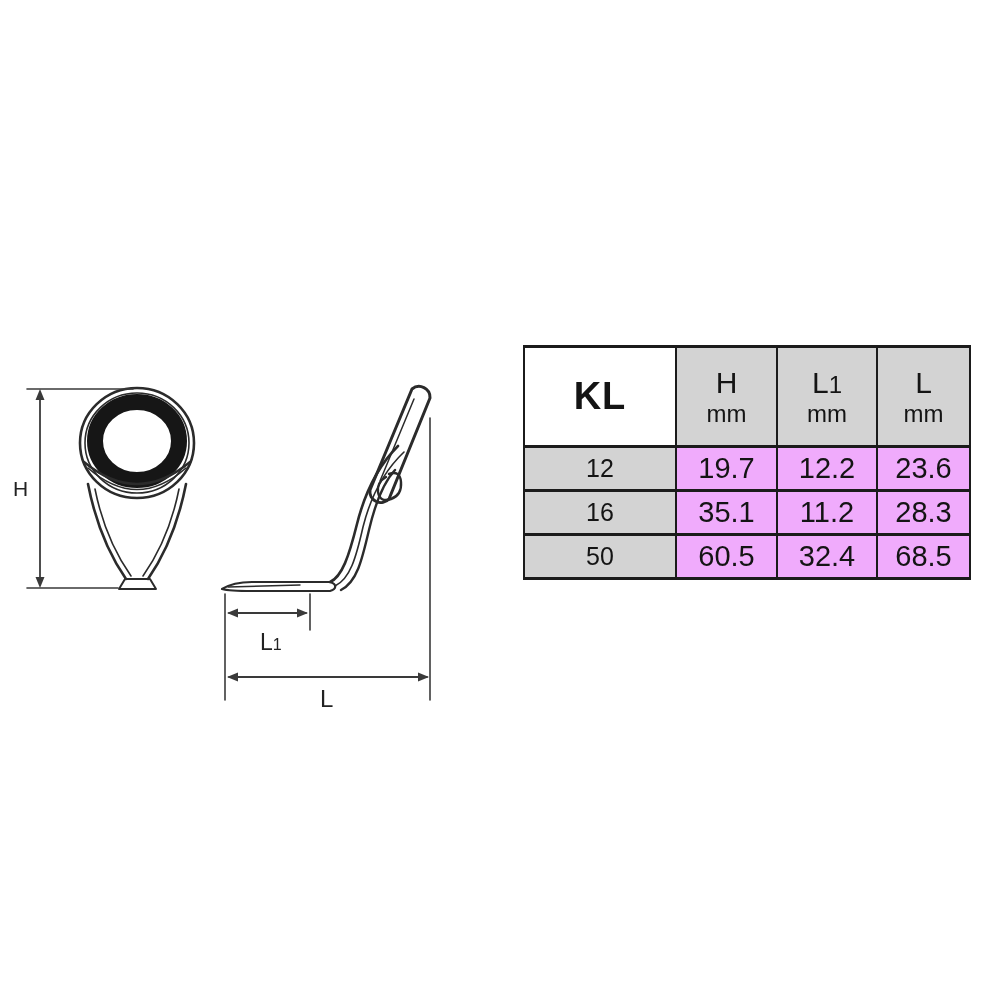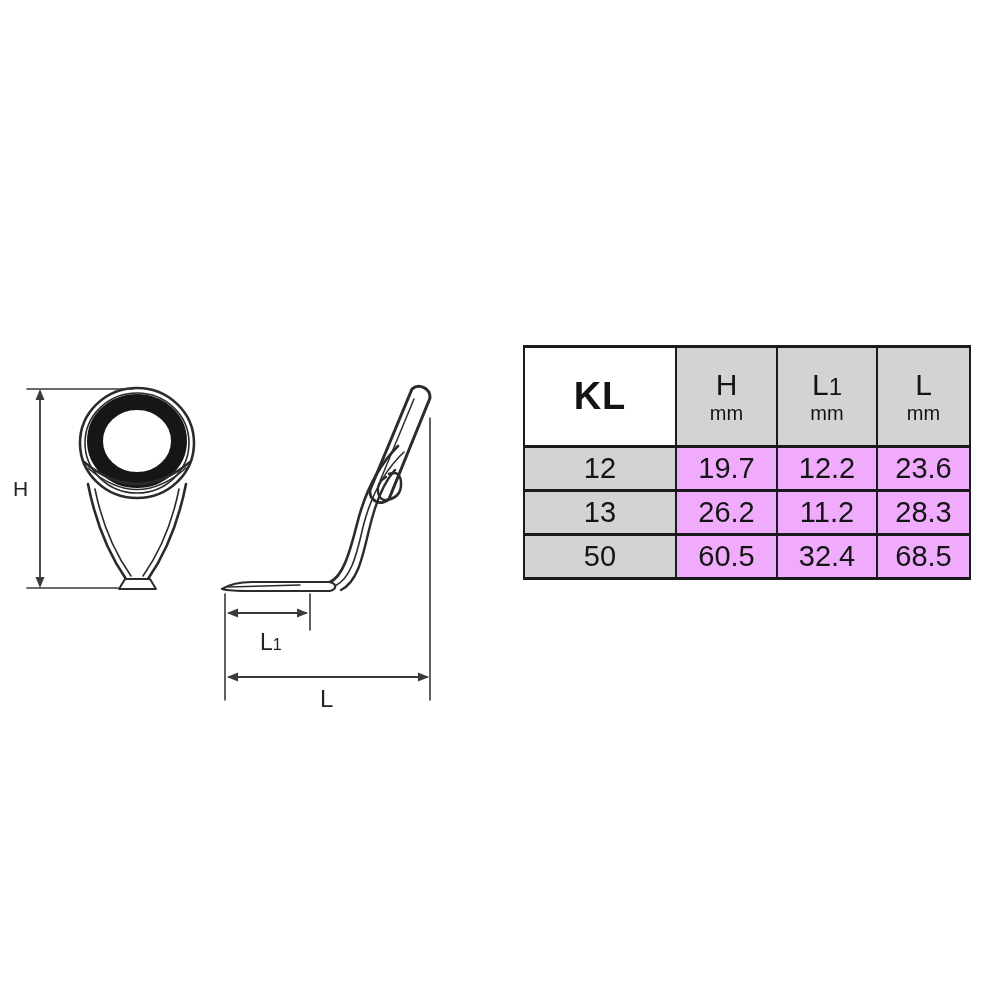--- a/index.html
+++ b/index.html
@@ -57,27 +57,27 @@
     font-weight: normal;
     font-size: 30px;
     line-height: 1.05;
     padding-top: 6px;
   }
   th.col-h  { width: 99px; }
   th.col-l1 { width: 98px; }
   th.col-l  { width: 91px; }
   th.dim-cell .unit {
     display: block;
-    font-size: 20px;
+    font-size: 24px;
     margin-top: 2px;
   }
   th.dim-cell .sub { font-size: 24px; }
   td.size-cell {
     background: #d3d3d3;
-    font-size: 29px;
+    font-size: 25px;
     height: 41px;
   }
   td.value-cell {
     background: #f0abfc;
     font-size: 29px;
   }
 </style>
 </head>
 <body>
 
@@ -163,22 +163,22 @@
         </th>
       </tr>
 
       <tr>
         <td class="size-cell">12</td>
         <td class="value-cell">19.7</td>
         <td class="value-cell">12.2</td>
         <td class="value-cell">23.6</td>
       </tr>
       <tr>
-        <td class="size-cell">13</td>
-        <td class="value-cell">26.2</td>
+        <td class="size-cell">16</td>
+        <td class="value-cell">35.1</td>
         <td class="value-cell">11.2</td>
         <td class="value-cell">28.3</td>
       </tr>
       <tr>
         <td class="size-cell">50</td>
         <td class="value-cell">60.5</td>
         <td class="value-cell">32.4</td>
         <td class="value-cell">68.5</td>
       </tr>
     </tbody>

